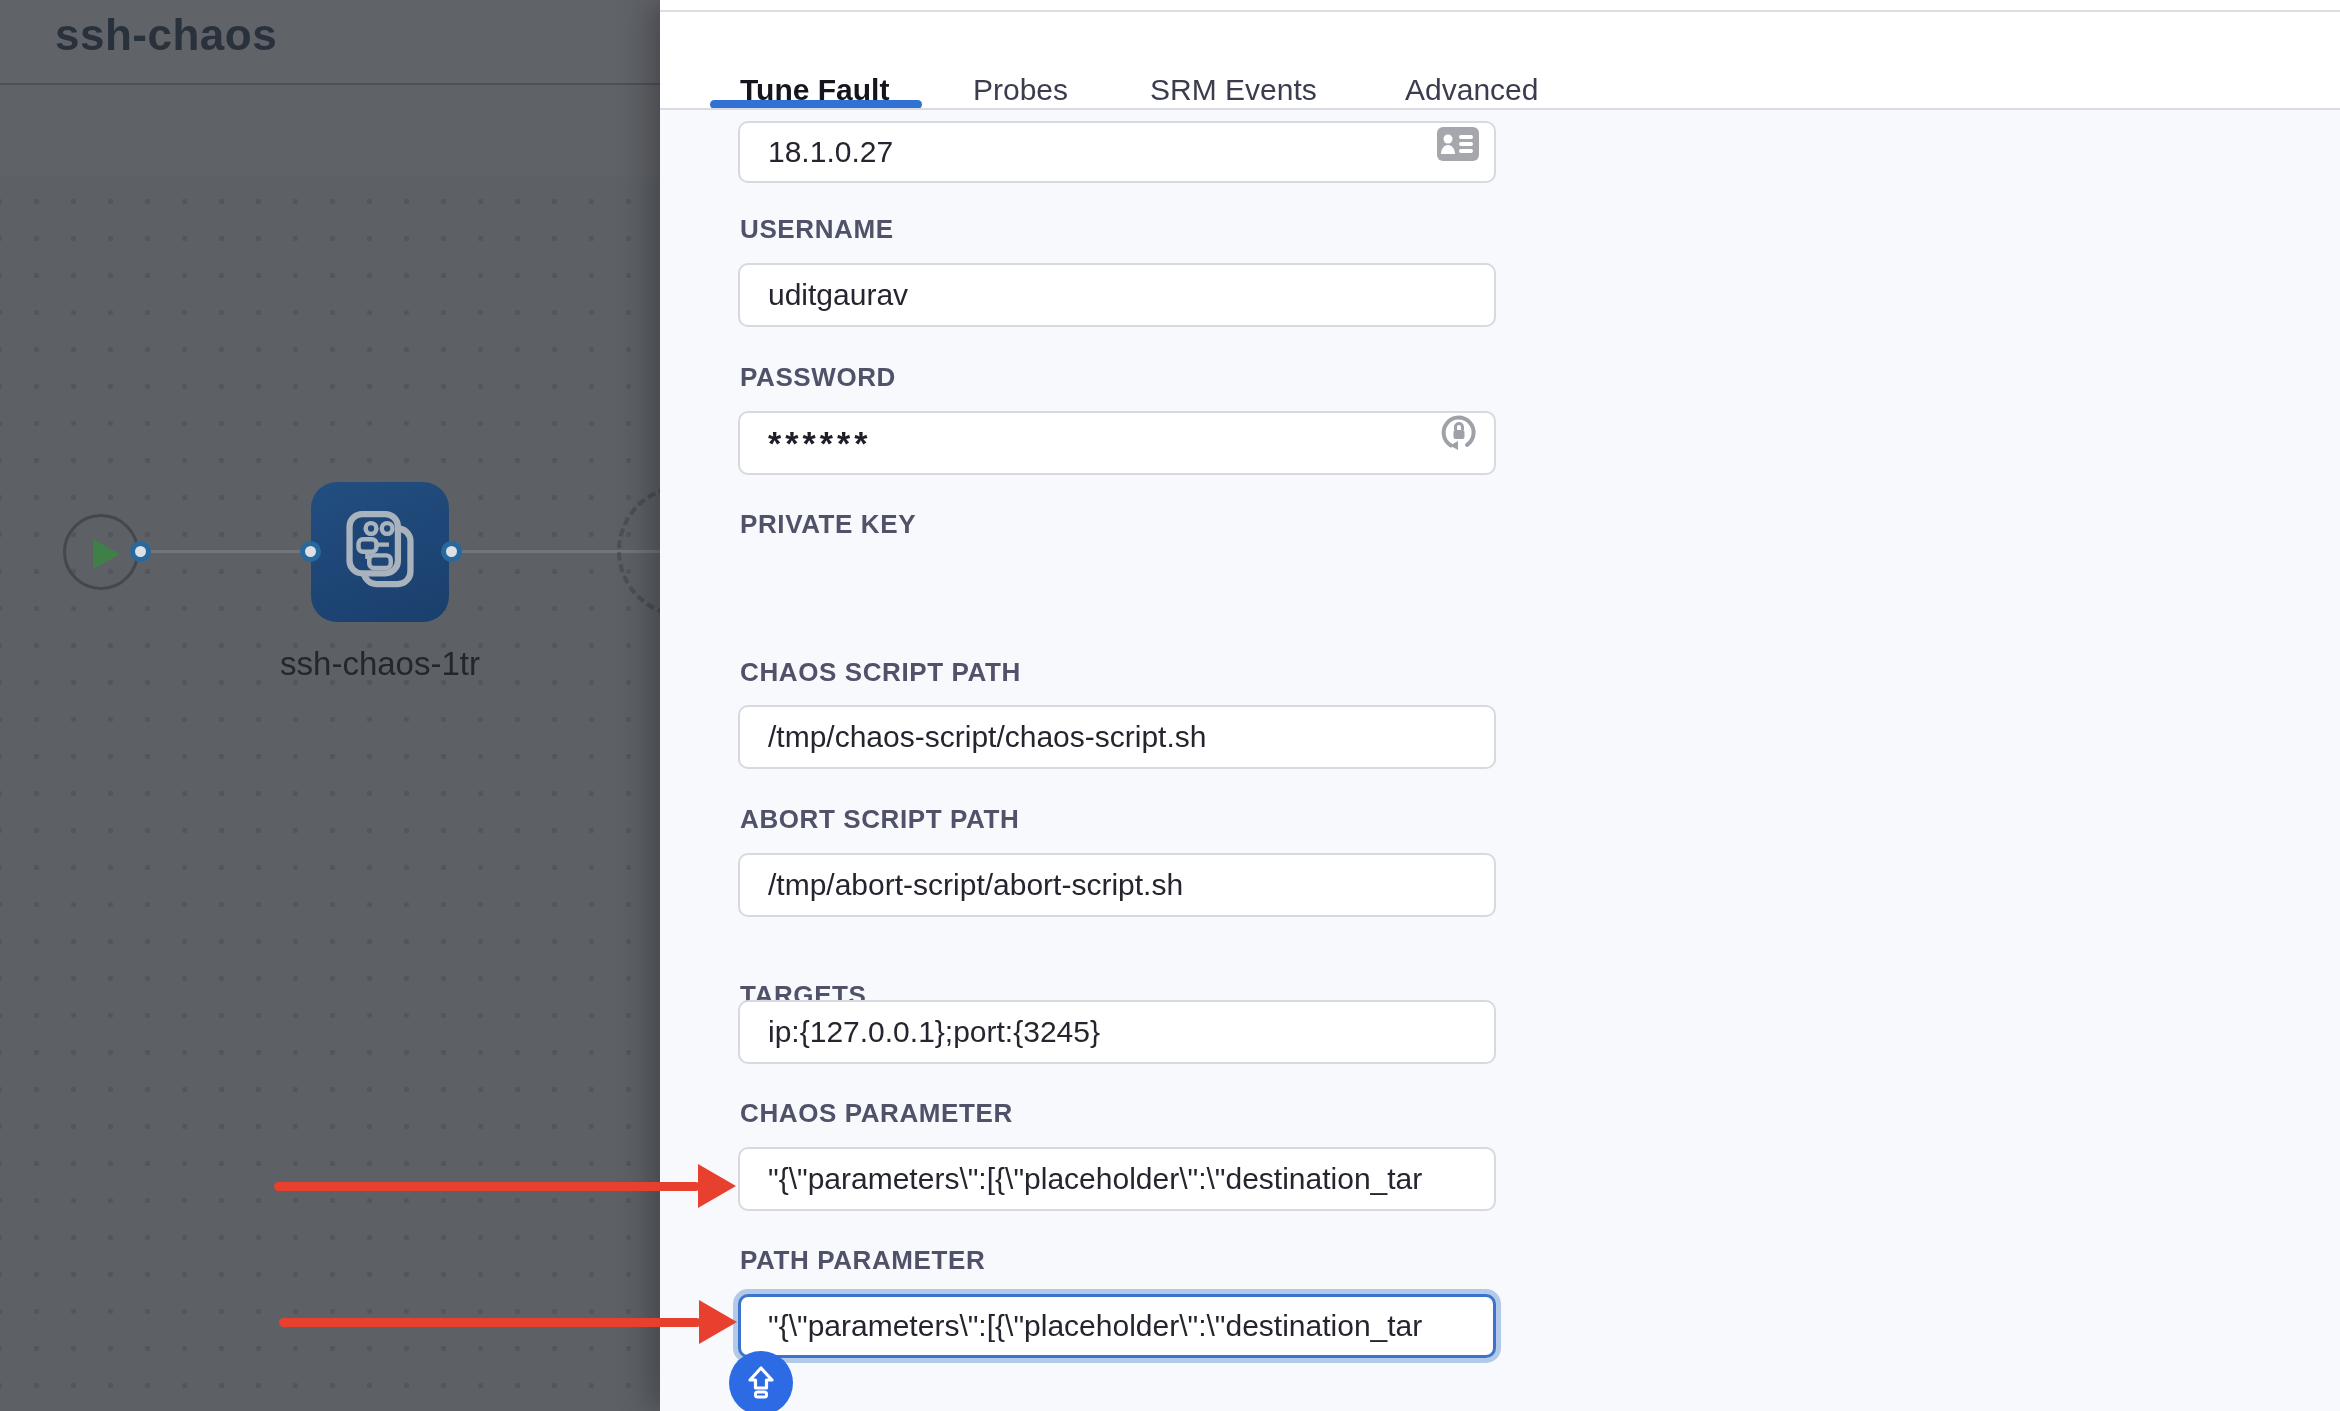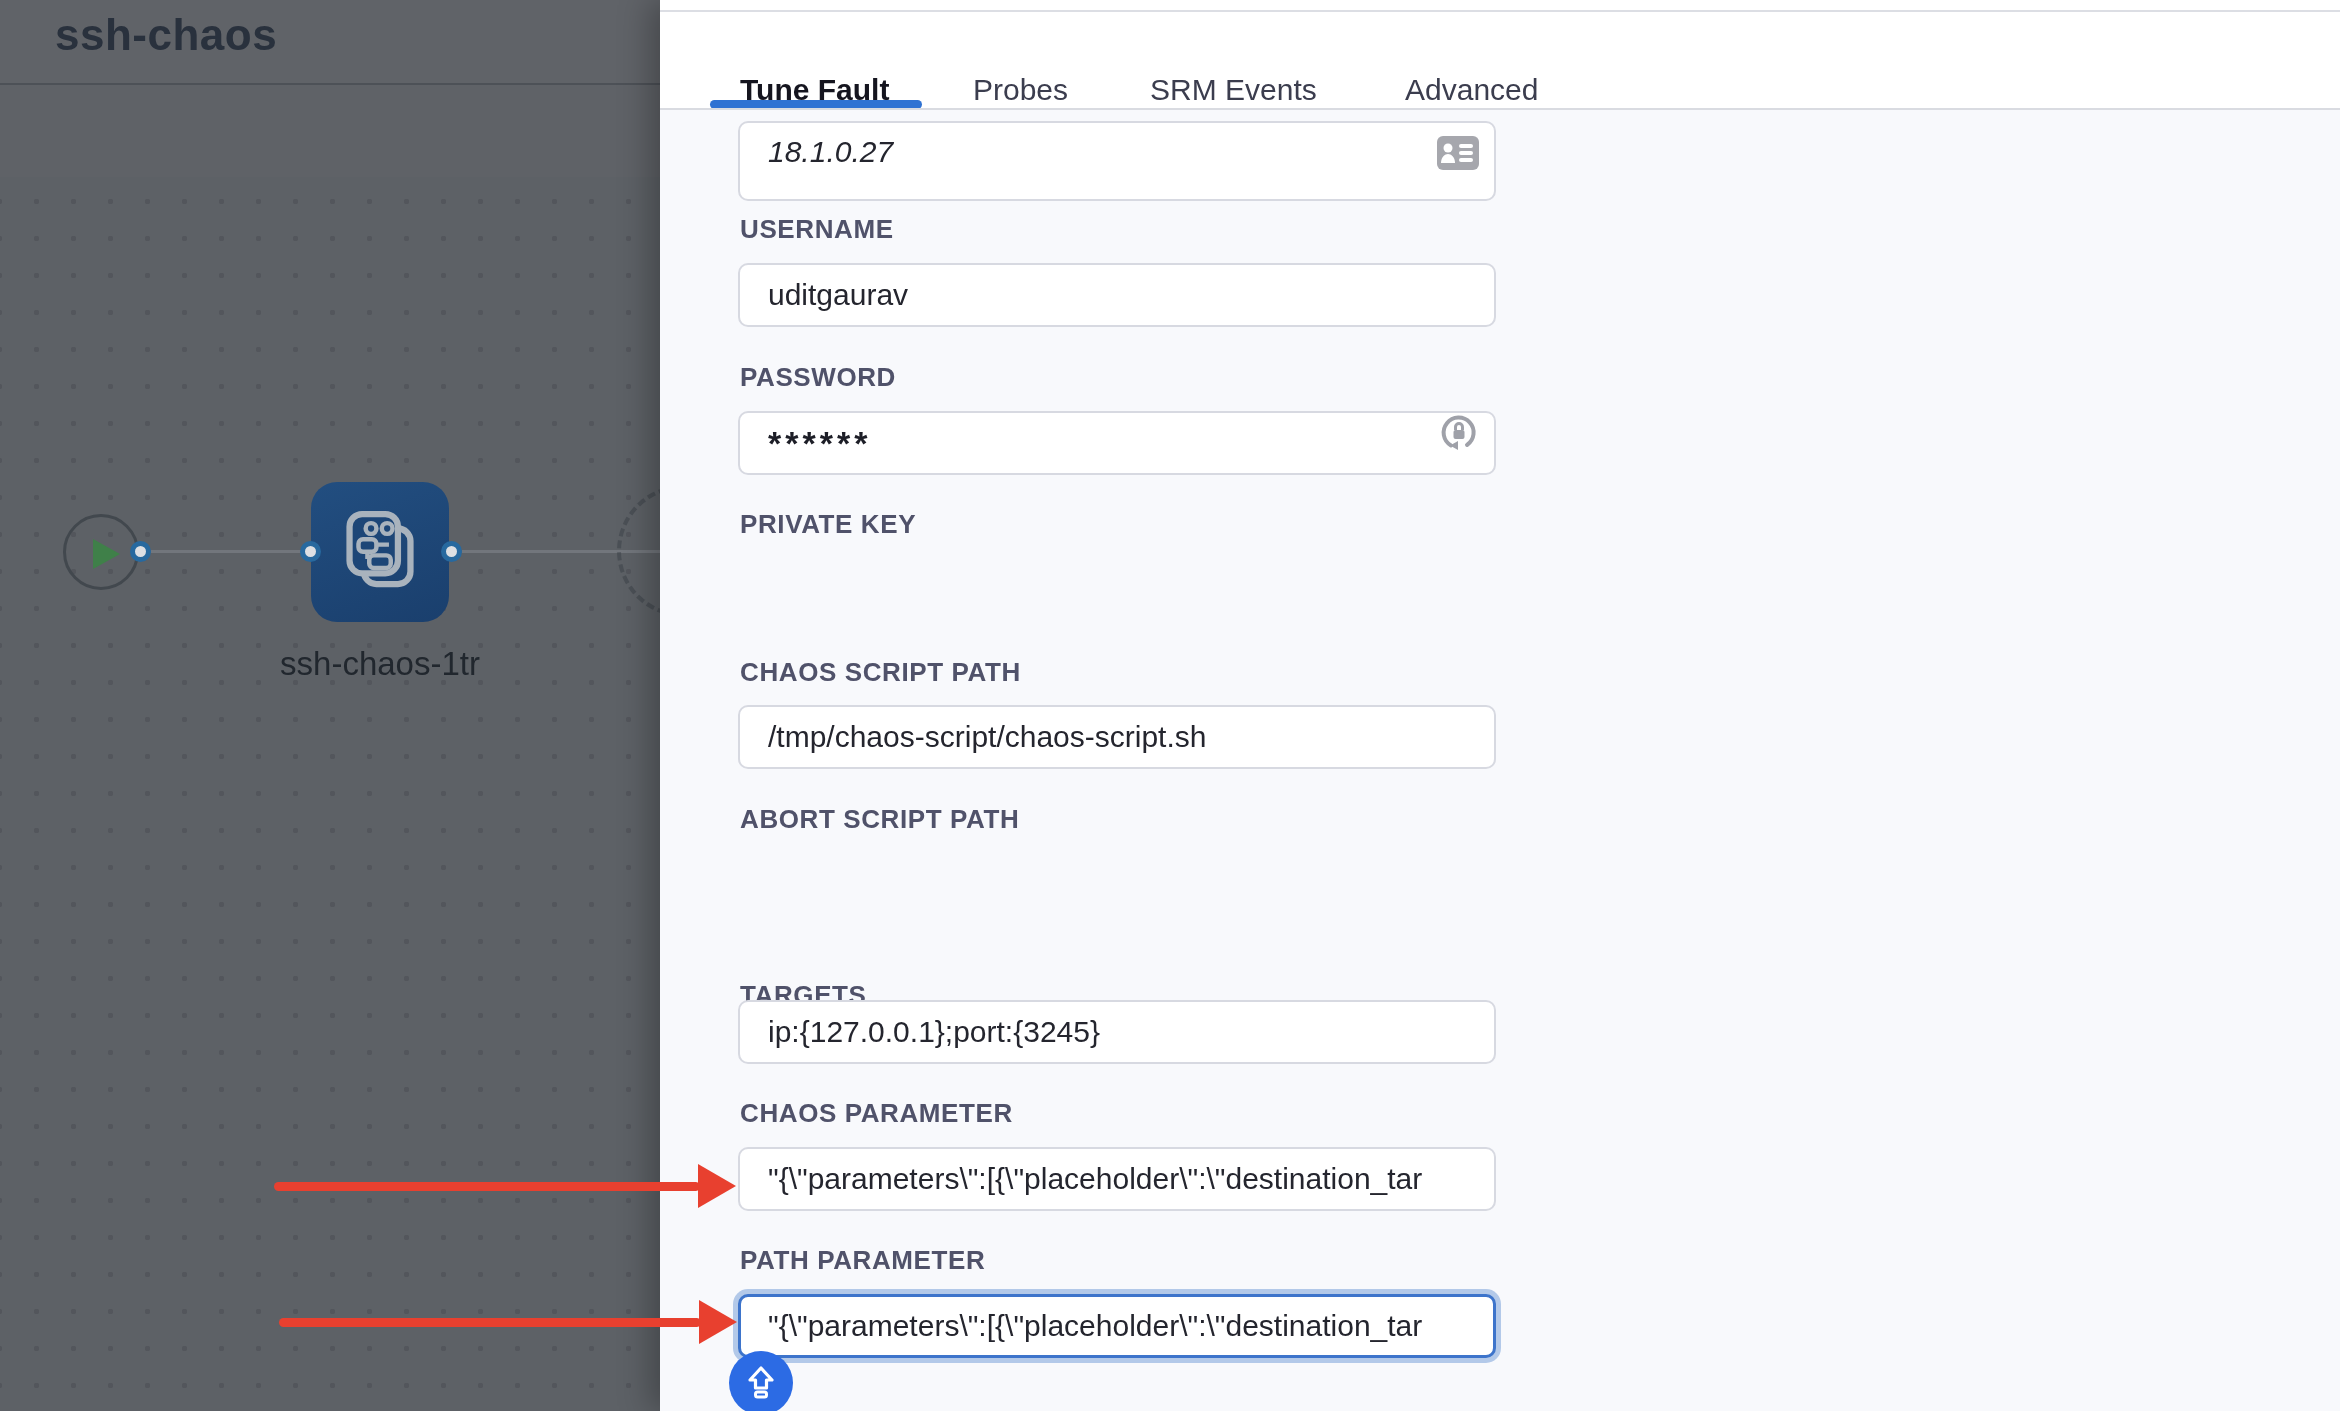--- a/index.html
+++ b/index.html
@@ -36,21 +36,21 @@
   .d-tab{position:absolute;top:41px;font-size:30px;color:#3b3d4e;white-space:nowrap;cursor:pointer;margin-top:32px;}
   .d-tab.active{font-weight:700;color:#15151f;}
   .d-underline{position:absolute;left:50px;top:100px;width:212px;height:9px;border-radius:5px;background:#2f72d3;}
   .d-divider{position:absolute;left:0;top:108px;width:1680px;height:2px;background:#d9dbe1;}
   .d-content{position:absolute;left:0;top:110px;width:1680px;height:1301px;background:#f8f9fc;}
 
   .f-label{position:absolute;left:80px;font-size:26px;font-weight:600;color:#50526a;letter-spacing:.6px;}
   .input{position:absolute;left:78px;width:758px;height:64px;background:#fff;border:2px solid #d7d9e1;border-radius:10px;
          font-size:30px;color:#24252e;line-height:60px;padding-left:28px;white-space:nowrap;overflow:hidden;}
   .input .ph{color:#b1b3c4;}
-  .input.short{height:80px;line-height:58px;font-style:italic;}
+  .input.short{height:62px;line-height:58px;}
   .input.focused{border:3px solid #3d74cb;box-shadow:0 0 0 5px #b3c9e9;line-height:58px;padding-left:27px;}
   .input-icon{position:absolute;top:50%;transform:translateY(-50%);right:14px;}
   .stars{font-size:34px;letter-spacing:4px;font-weight:700;color:#1d1e27;}
 
   .fab{position:absolute;left:69px;top:1351px;width:64px;height:64px;border-radius:50%;background:#2c6be4;
        display:flex;align-items:center;justify-content:center;z-index:6;cursor:pointer;}
 
   
   .arrow{position:absolute;z-index:5;}
   .arrow .shaft{position:absolute;height:9px;background:#e8402f;border-radius:5px;}
@@ -166,20 +166,23 @@
     </div>
 
     <div class="f-label" style="top:509px;">PRIVATE KEY</div>
 
     <div class="f-label" style="top:657px;">CHAOS SCRIPT PATH</div>
     <div class="input" style="top:705px;">
       <span>/tmp/chaos-script/chaos-script.sh</span>
     </div>
 
     <div class="f-label" style="top:804px;">ABORT SCRIPT PATH</div>
+    <div class="input" style="top:853px;">
+      <span>/tmp/abort-script/abort-script.sh</span>
+    </div>
 
     <div class="f-label" style="top:951px;margin-top:29px;">TARGETS</div>
     <div class="input" style="top:1000px;">
       <span>ip:{127.0.0.1};port:{3245}</span>
     </div>
 
     <div class="f-label" style="top:1098px;">CHAOS PARAMETER</div>
     <div class="input" style="top:1147px;">
       <span>"{\"parameters\":[{\"placeholder\":\"destination_tar</span>
     </div>

